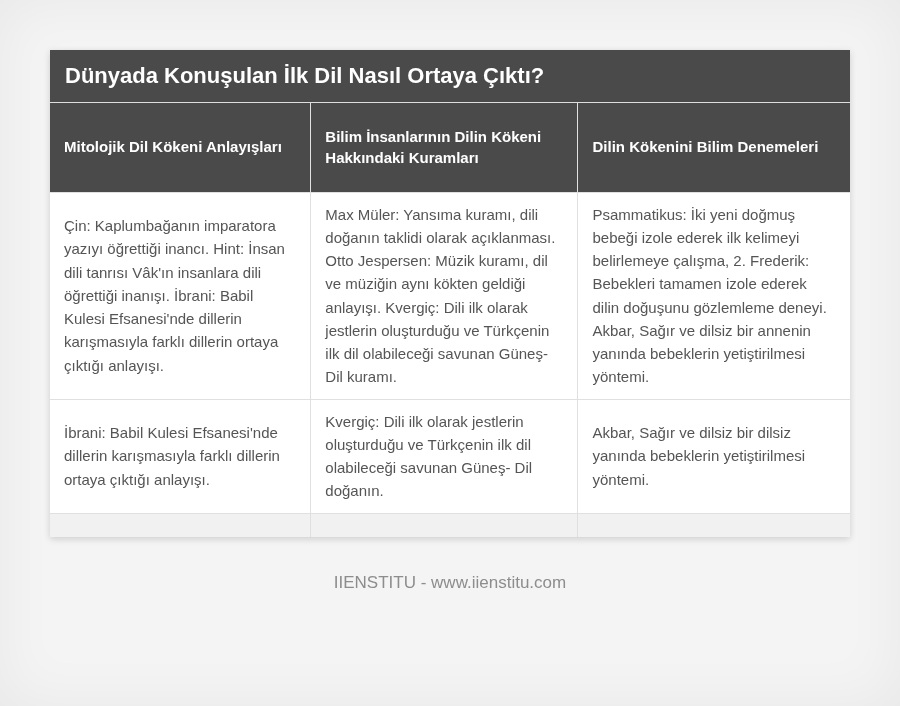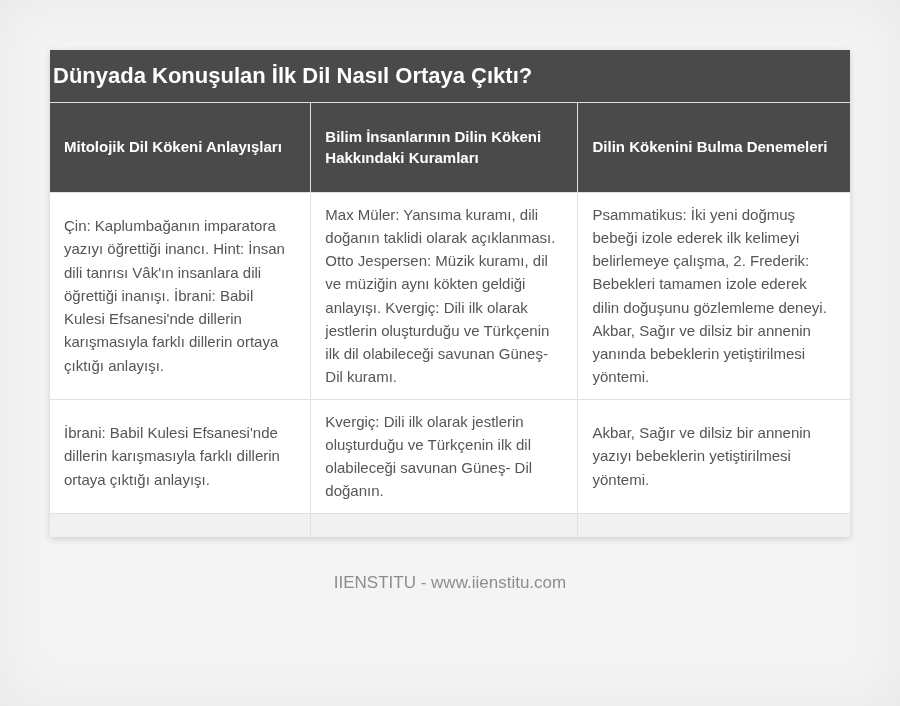--- a/index.html
+++ b/index.html
@@ -26,21 +26,21 @@
     background: #ffffff;
     box-shadow: 0 2px 7px rgba(0,0,0,0.16);
   }
   .card-title {
     background: #4a4a4a;
     color: #ffffff;
     font-size: 22px;
     font-weight: bold;
     height: 52px;
     line-height: 52px;
-    padding: 0 3px;
+    padding: 0 15px;
     border-bottom: 1px solid #dedede;
     white-space: nowrap;
     overflow: hidden;
   }
   table.origin-table {
     width: 100%;
     border-collapse: collapse;
     border-style: hidden; 
     table-layout: fixed;
   }
@@ -96,33 +96,33 @@
     <table class="origin-table">
       <colgroup>
         <col class="c1">
           <col class="c2">
           <col class="c3">
       </colgroup>
       <thead>
         <tr>
           <th>Mitolojik Dil Kökeni Anlayışları</th>
           <th>Bilim İnsanlarının Dilin Kökeni Hakkındaki Kuramları</th>
-          <th>Dilin Kökenini Bulma Denemeleri</th>
+          <th>Dilin Kökenini Bilim Denemeleri</th>
         </tr>
       </thead>
       <tbody>
         <tr class="row-1">
           <td>Çin: Kaplumbağanın imparatora yazıyı öğrettiği inancı. Hint: İnsan dili tanrısı Vâk'ın insanlara dili öğrettiği inanışı. İbrani: Babil Kulesi Efsanesi'nde dillerin karışmasıyla farklı dillerin ortaya çıktığı anlayışı.</td>
           <td>Max Müler: Yansıma kuramı, dili doğanın taklidi olarak açıklanması. Otto Jespersen: Müzik kuramı, dil ve müziğin aynı kökten geldiği anlayışı. Kvergiç: Dili ilk olarak jestlerin oluşturduğu ve Türkçenin ilk dil olabileceği savunan Güneş- Dil kuramı.</td>
           <td>Psammatikus: İki yeni doğmuş bebeği izole ederek ilk kelimeyi belirlemeye çalışma, 2. Frederik: Bebekleri tamamen izole ederek dilin doğuşunu gözlemleme deneyi. Akbar, Sağır ve dilsiz bir annenin yanında bebeklerin yetiştirilmesi yöntemi.</td>
         </tr>
         <tr class="row-3">
           <td>İbrani: Babil Kulesi Efsanesi'nde dillerin karışmasıyla farklı dillerin ortaya çıktığı anlayışı.</td>
           <td>Kvergiç: Dili ilk olarak jestlerin oluşturduğu ve Türkçenin ilk dil olabileceği savunan Güneş- Dil doğanın.</td>
-          <td>Akbar, Sağır ve dilsiz bir annenin yazıyı bebeklerin yetiştirilmesi yöntemi.</td>
+          <td>Akbar, Sağır ve dilsiz bir dilsiz yanında bebeklerin yetiştirilmesi yöntemi.</td>
         </tr>
         <tr class="row-4 stripe">
           <td></td>
           <td></td>
           <td></td>
         </tr>
       </tbody>
     </table>
   </div>
 

